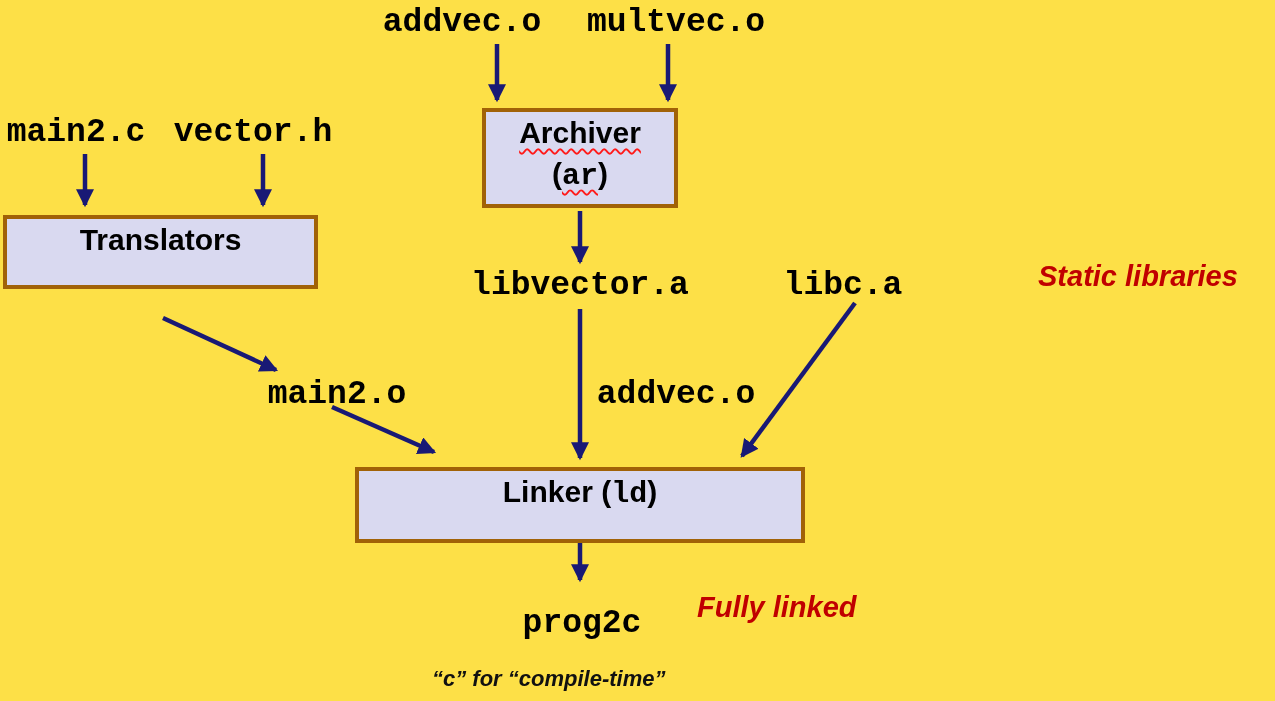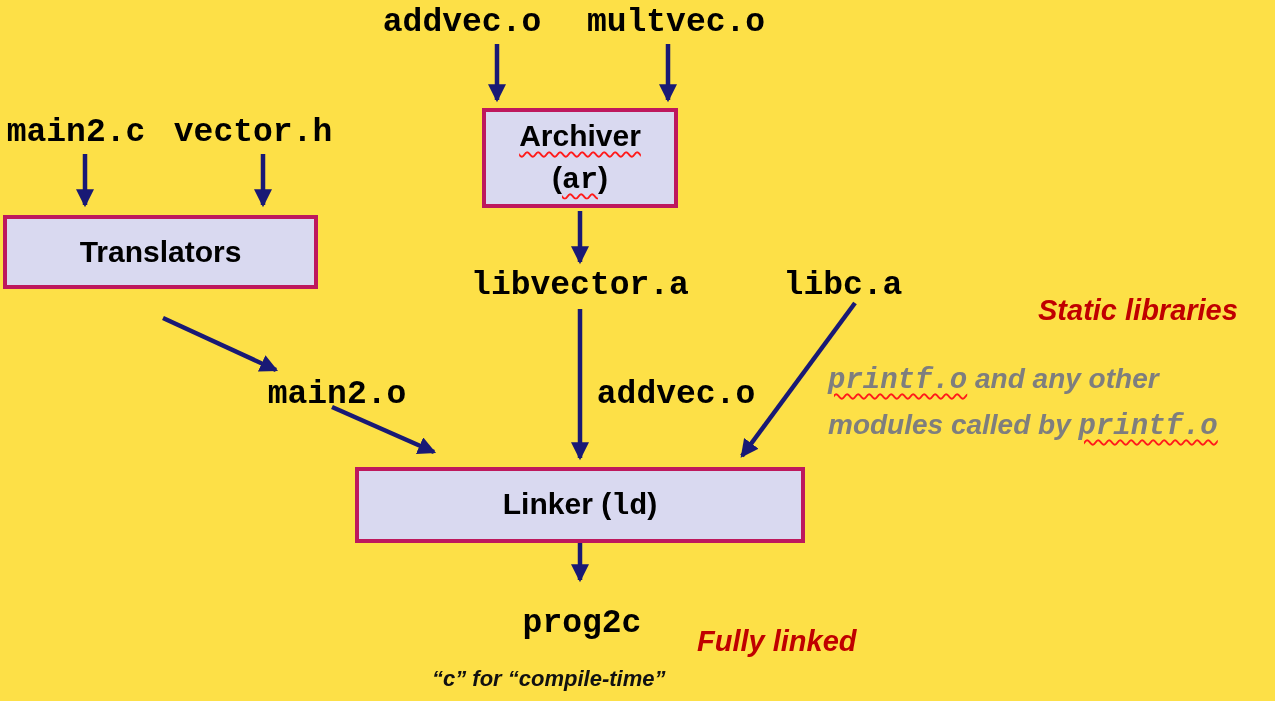--- a/index.html
+++ b/index.html
@@ -12,41 +12,41 @@
   
   .mono-label{
     position:absolute;transform:translateX(-50%);
     font-family:"Liberation Mono",monospace;font-weight:700;font-size:33px;
     color:#000;white-space:nowrap;line-height:1.1;
   }
 
   
   .node-box{
     position:absolute;box-sizing:border-box;
-    background:#D9D9F0;border:4px solid #be185d;
-    display:flex;flex-direction:column;align-items:center;justify-content:center;
+    background:#D9D9F0;border:4px solid #a16207;
+    display:flex;flex-direction:column;align-items:center;justify-content:flex-start;
     white-space:nowrap;
   }
   .box-title{font-weight:700;font-size:30px;color:#000;line-height:1.38;}
   .box-code{font-weight:700;font-size:30px;color:#000;line-height:1.38;}
   .mono{font-family:"Liberation Mono",monospace;font-weight:700;}
 
   
   .squig{
     text-decoration-line:underline;
     text-decoration-style:wavy;
     text-decoration-color:#ff1a1a;
     text-decoration-thickness:1.5px;
     text-underline-offset:5px;
   }
 
   
   .note{position:absolute;white-space:nowrap;}
   .red-note{
-    color:#C00000;font-style:italic;font-weight:700;font-size:29px;line-height:42px;margin-top:34px;
+    color:#C00000;font-style:italic;font-weight:700;font-size:29px;line-height:42px;
   }
   .gray-note{
     color:#7E7E7E;font-style:italic;font-weight:700;font-size:28px;line-height:44px;
   }
   .gray-note .mono{font-size:29px;font-style:italic;}
   .quote-note{
     color:#111;font-style:italic;font-weight:700;font-size:22px;line-height:32px;
   }
 </style>
 </head>
@@ -92,24 +92,20 @@
   <div class="mono-label" style="left:580px;top:268px">libvector.a</div>
   <div class="mono-label" style="left:843px;top:268px">libc.a</div>
   <div class="note red-note" style="left:1038px;top:255px">Static libraries</div>
 
   <div class="mono-label" style="left:337px;top:377px">main2.o</div>
   <div class="mono-label" style="left:676px;top:377px">addvec.o</div>
 
   <div class="note red-note" style="left:25px;top:360px">
   </div>
 
-  <div class="note gray-note" style="left:828px;top:357px">
-    <div><span class="mono squig">printf.o</span><span> and any other</span></div>
-    <div><span>modules called by </span><span class="mono squig">printf.o</span></div>
-  </div>
 
   <div class="node-box" style="left:355px;top:467px;width:450px;height:76px">
     <div class="box-title"><span>Linker </span><span>(</span><span class="mono">ld</span><span>)</span></div>
   </div>
 
   <div class="mono-label" style="left:582px;top:606px">prog2c</div>
 
   <div class="note red-note" style="left:697px;top:587px;line-height:40px">
     <div>Fully linked</div>
   </div>

